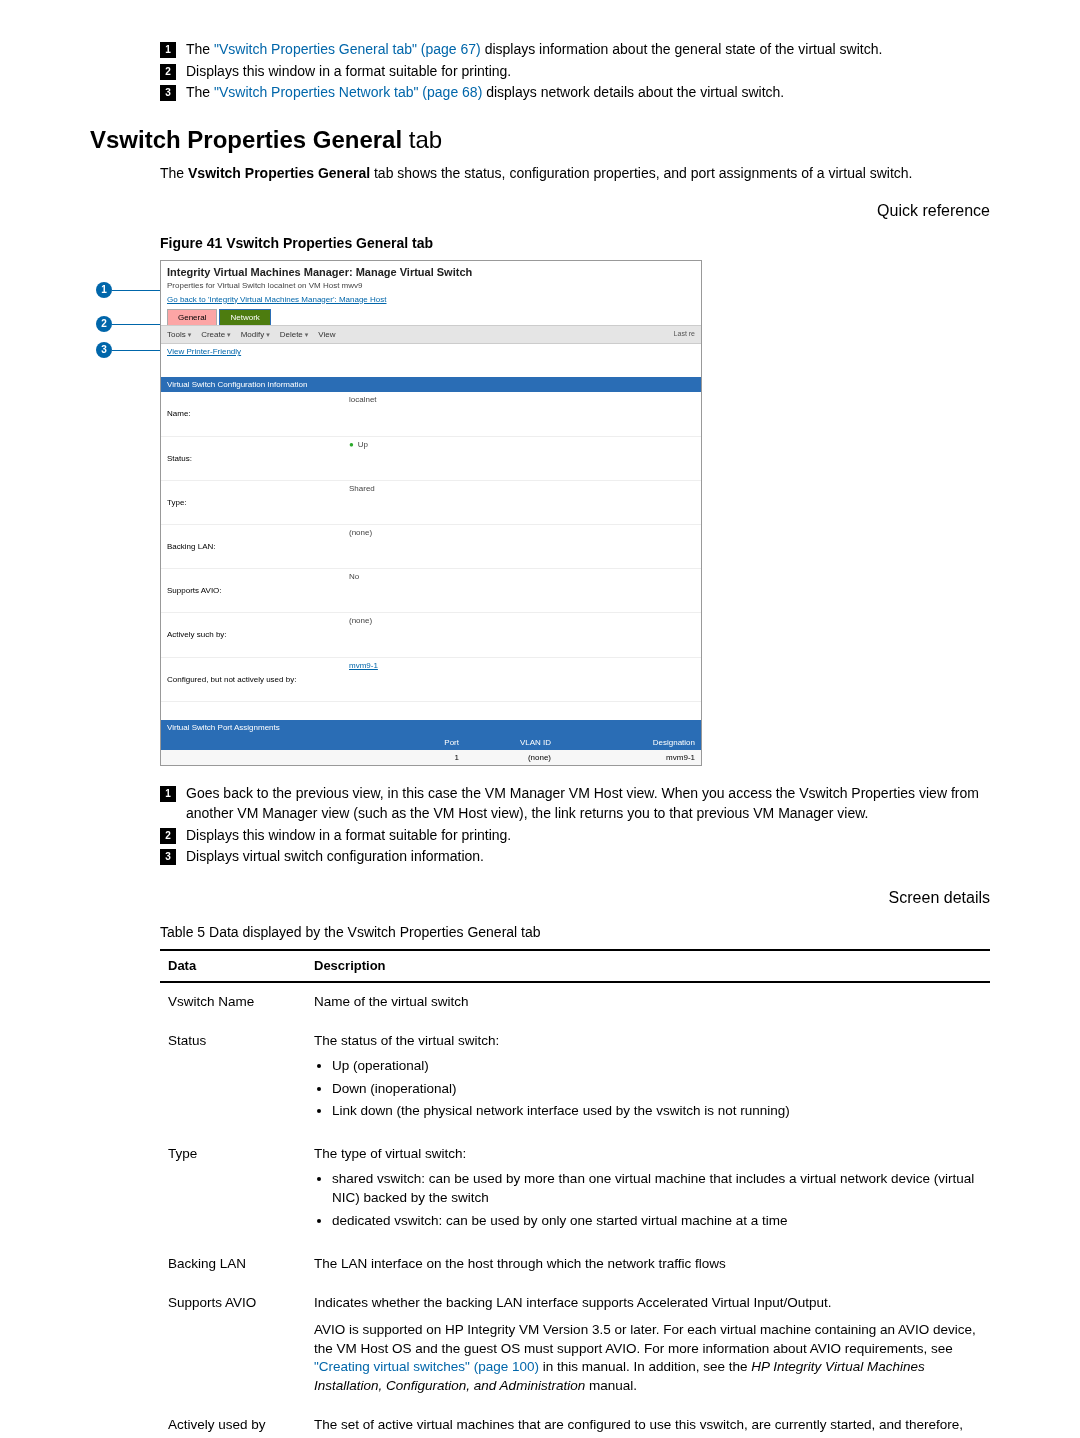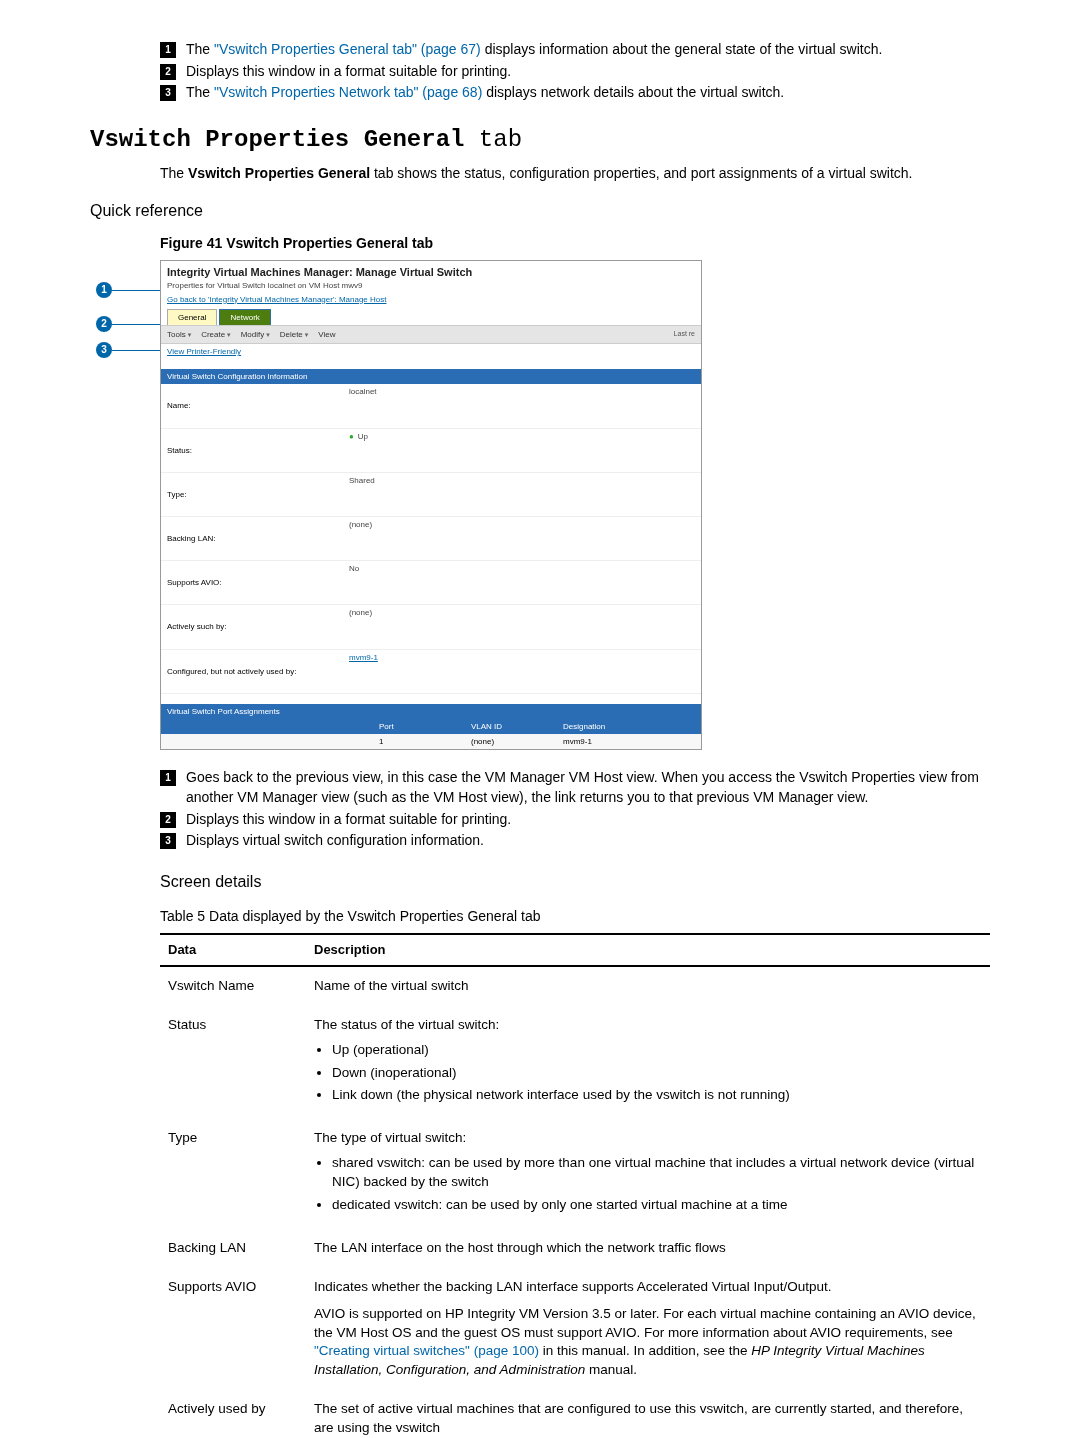--- a/index.html
+++ b/index.html
@@ -22,28 +22,28 @@
     color: #fff;
     font-size: 10px;
     font-weight: bold;
     margin-right: 10px;
     margin-top: 2px;
     flex-shrink: 0;
   }
   .callout-text { flex: 1; }
   .link { color: #0066aa; }
   h2 {
-    font-family: Liberation Mono, monospace;
+    font-family: Liberation Sans, sans-serif;
     font-weight: normal;
     font-size: 24px;
     margin: 18px 0 8px 0;
   }
   h2 .reg { font-weight: bold; }
   .bodytext { margin: 6px 0 10px 70px; }
-  .subhead { font-size: 16px; margin: 16px 0 8px 0; font-weight: normal; }
+  .subhead { font-size: 16px; margin: 16px 0 8px 0; font-weight: normal; text-align: right; }
   .figcap { font-weight: bold; margin: 12px 0 6px 70px; font-size: 14px; }
   .figwrap { margin: 0 0 18px 0; display:flex; }
   .fig-nums { width: 70px; position:relative; }
   .fig-nums .bub {
     position:absolute;
     width:16px;height:16px;border-radius:50%;
     background:#0066aa;color:#fff;
     font-size:10px;font-weight:bold;
     display:flex;align-items:center;justify-content:center;
   }
@@ -52,37 +52,37 @@
     width: 540px;
     border: 1px solid #999;
     font-size: 9px;
     background: #fff;
     position:relative;
   }
   .ss-title { font-size:11px; font-weight:bold; padding:4px 6px 0 6px; color:#222;}
   .ss-sub { font-size:8px; padding:0 6px 2px 6px; color:#444;}
   .ss-back { font-size:8px; color:#0066aa; text-decoration:underline; padding:0 6px 4px 6px; display:block;}
   .ss-tabs { display:flex; padding:0 6px; gap:2px; }
-  .ss-tab { padding:2px 10px; font-size:8px; background:#fef9c3; border:1px solid #aaa; border-bottom:none;}
+  .ss-tab { padding:2px 10px; font-size:8px; background:#fca5a5; border:1px solid #aaa; border-bottom:none;}
   .ss-tab.active { background:#4d7c0f; color:#fff; border-color:#2a6db5;}
   .ss-toolbar { display:flex; gap:8px; font-size:8px; padding:3px 6px; background:#e5e5e5; border-top:1px solid #ccc; border-bottom:1px solid #ccc; justify-content:space-between;}
   .ss-tbleft { display:flex; gap:10px; color:#333;}
   .ss-tbleft span::after { content:" ▾"; font-size:7px; color:#666;}
   .ss-tbleft span:last-child::after { content:""; }
   .ss-right { font-size:7px; color:#555;}
   .ss-pf { font-size:8px; color:#0066aa; text-decoration:underline; padding:2px 6px; display:block;}
-  .ss-sect { background:#2a6db5; color:#fff; font-size:8px; padding:2px 6px; margin-top:10px;}
+  .ss-sect { background:#2a6db5; color:#fff; font-size:8px; padding:2px 6px; margin-top:18px;}
   .ss-kv { display:flex; font-size:8px; border-bottom:1px solid #eee;}
   .ss-kv .k { width:170px; padding:16px 6px;}
   .ss-kv .v { padding:2px 6px; color:#444;}
   .ss-kv .v a { color:#0066aa; text-decoration:underline;}
   .ss-up::before { content:"●"; color:#2daa2d; margin-right:4px;}
   .ss-port-head, .ss-port-row { display:flex; font-size:8px;}
   .ss-port-head { background:#2a6db5; color:#fff;}
-  .ss-port-head div,.ss-port-row div{ padding:2px 6px;}
+  .ss-port-head div,.ss-port-row div{ padding:2px 6px;text-align:right;}
   .ss-port-head .c1,.ss-port-row .c1{ width:200px;}
   .ss-port-head .c2,.ss-port-row .c2{ width:80px;}
   .ss-port-head .c3,.ss-port-row .c3{ width:80px;}
   .ss-port-head .c4,.ss-port-row .c4{ flex:1;}
   .ss-port-row { background:#f7f7f7;}
 
   .tblcap { font-weight:normal; margin:14px 0 6px 70px; font-size:14px;}
   table.data { border-collapse:collapse; width: calc(100% - 70px); margin-left:70px;}
   table.data th { text-align:left; border-bottom:2px solid #000; border-top:2px solid #000; padding:6px 8px; font-size:13px;}
   table.data td { vertical-align:top; padding:10px 8px; font-size:13.5px; }

